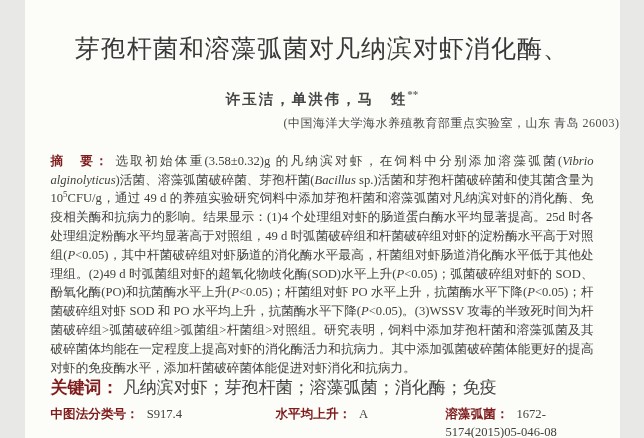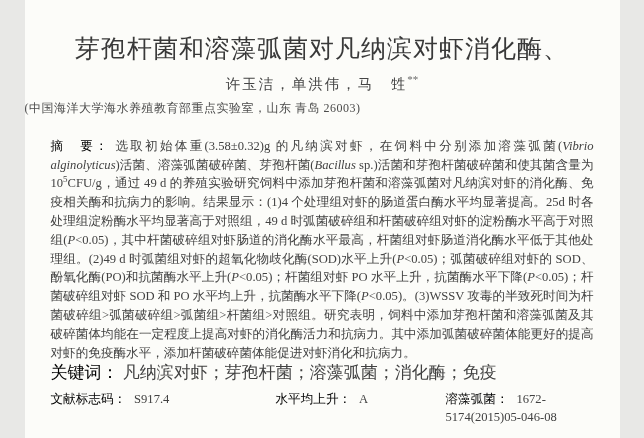--- a/index.html
+++ b/index.html
@@ -27,43 +27,44 @@
     letter-spacing: 1px;
   }
   .title-line { display: block; }
   .fn-marker {
     font-size: 11px;
     vertical-align: super;
     color: #6a6a6a;
     letter-spacing: 0;
   }
   .authors {
-    margin-top: 6px;
+    margin-top: 21px;
     text-align: center;
     font-size: 14.5px;
     letter-spacing: 2px;
     color: #454545;
+    font-weight: bold;
   }
   .affiliation {
     margin-top: 6px;
-    text-align: left;
+    text-align: right;
     font-size: 12px;
     color: #4a4a4a;
     letter-spacing: 0.5px;
   }
   .abstract {
     margin: 20px 26px 0 26px;
     font-size: 12.6px;
     line-height: 18.8px;
     text-align: justify;
     color: #414141;
   }
   .bold-label {
-    font-weight: normal;
-    color: #000000;
+    font-weight: bold;
+    color: #7f1d1d;
   }
   .abstract sup {
     font-size: 9px;
     line-height: 0;
   }
   .keywords {
     margin: 1px 26px 0 26px;
     font-size: 17px;
     line-height: 19px;
     color: #414141;
@@ -100,21 +101,21 @@
     <span><span>选取初始体重(3.58±0.32)g 的凡纳滨对虾，在饲料中分别添加溶藻弧菌(</span><span style="font-style: italic;">Vibrio alginolyticus</span><span>)活菌、溶藻弧菌破碎菌、芽孢杆菌(</span><span style="font-style: italic;">Bacillus</span><span> sp.)活菌和芽孢杆菌破碎菌和使其菌含量为 10</span><sup>5</sup><span>CFU/g，通过 49 d 的养殖实验研究饲料中添加芽孢杆菌和溶藻弧菌对凡纳滨对虾的消化酶、免疫相关酶和抗病力的影响。结果显示：(1)4 个处理组对虾的肠道蛋白酶水平均显著提高。25d 时各处理组淀粉酶水平均显著高于对照组，49 d 时弧菌破碎组和杆菌破碎组对虾的淀粉酶水平高于对照组(</span><span style="font-style: italic;">P</span><span>&lt;0.05)，其中杆菌破碎组对虾肠道的消化酶水平最高，杆菌组对虾肠道消化酶水平低于其他处理组。(2)49 d 时弧菌组对虾的超氧化物歧化酶(SOD)水平上升(</span><span style="font-style: italic;">P</span><span>&lt;0.05)；弧菌破碎组对虾的 SOD、酚氧化酶(PO)和抗菌酶水平上升(</span><span style="font-style: italic;">P</span><span>&lt;0.05)；杆菌组对虾 PO 水平上升，抗菌酶水平下降(</span><span style="font-style: italic;">P</span><span>&lt;0.05)；杆菌破碎组对虾 SOD 和 PO 水平均上升，抗菌酶水平下降(</span><span style="font-style: italic;">P</span><span>&lt;0.05)。(3)WSSV 攻毒的半致死时间为杆菌破碎组&gt;弧菌破碎组&gt;弧菌组&gt;杆菌组&gt;对照组。研究表明，饲料中添加芽孢杆菌和溶藻弧菌及其破碎菌体均能在一定程度上提高对虾的消化酶活力和抗病力。其中添加弧菌破碎菌体能更好的提高对虾的免疫酶水平，添加杆菌破碎菌体能促进对虾消化和抗病力。</span></span>
   </p>
 
   <p class="keywords" style="margin-bottom:0;">
     <span class="bold-label">关键词：</span>
     <span>凡纳滨对虾；芽孢杆菌；溶藻弧菌；消化酶；免疫</span>
   </p>
 
   <div class="meta-row">
     <div class="meta-item-1">
-      <span class="bold-label">文献标志码：</span><span class="meta-value">S917.4</span>
+      <span class="bold-label">中图法分类号：</span><span class="meta-value">S917.4</span>
     </div>
     <div class="meta-item-2">
       <span class="bold-label">水平均上升：</span><span class="meta-value">A</span>
     </div>
     <div class="meta-item-3">
       <span class="bold-label">溶藻弧菌：</span><span class="meta-value">1672-5174(2015)05-046-08</span>
     </div>
   </div>
 
 </div>

